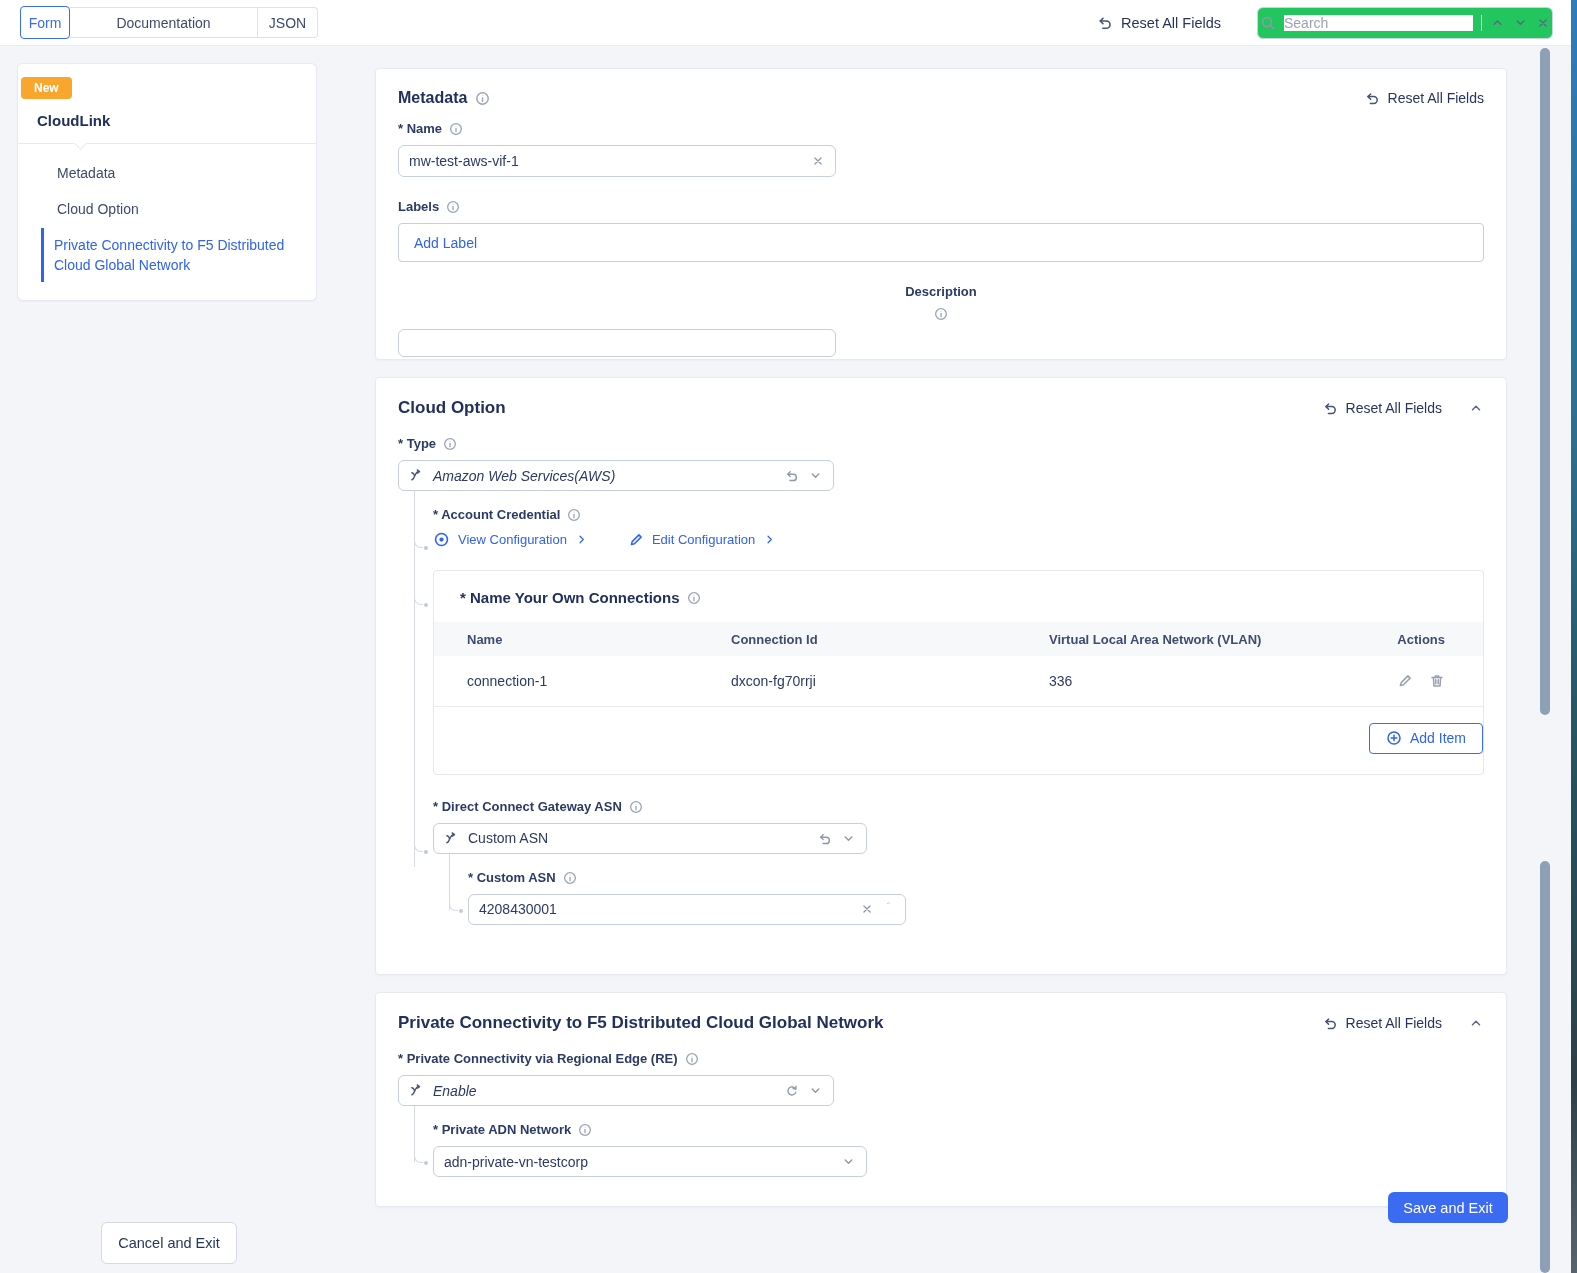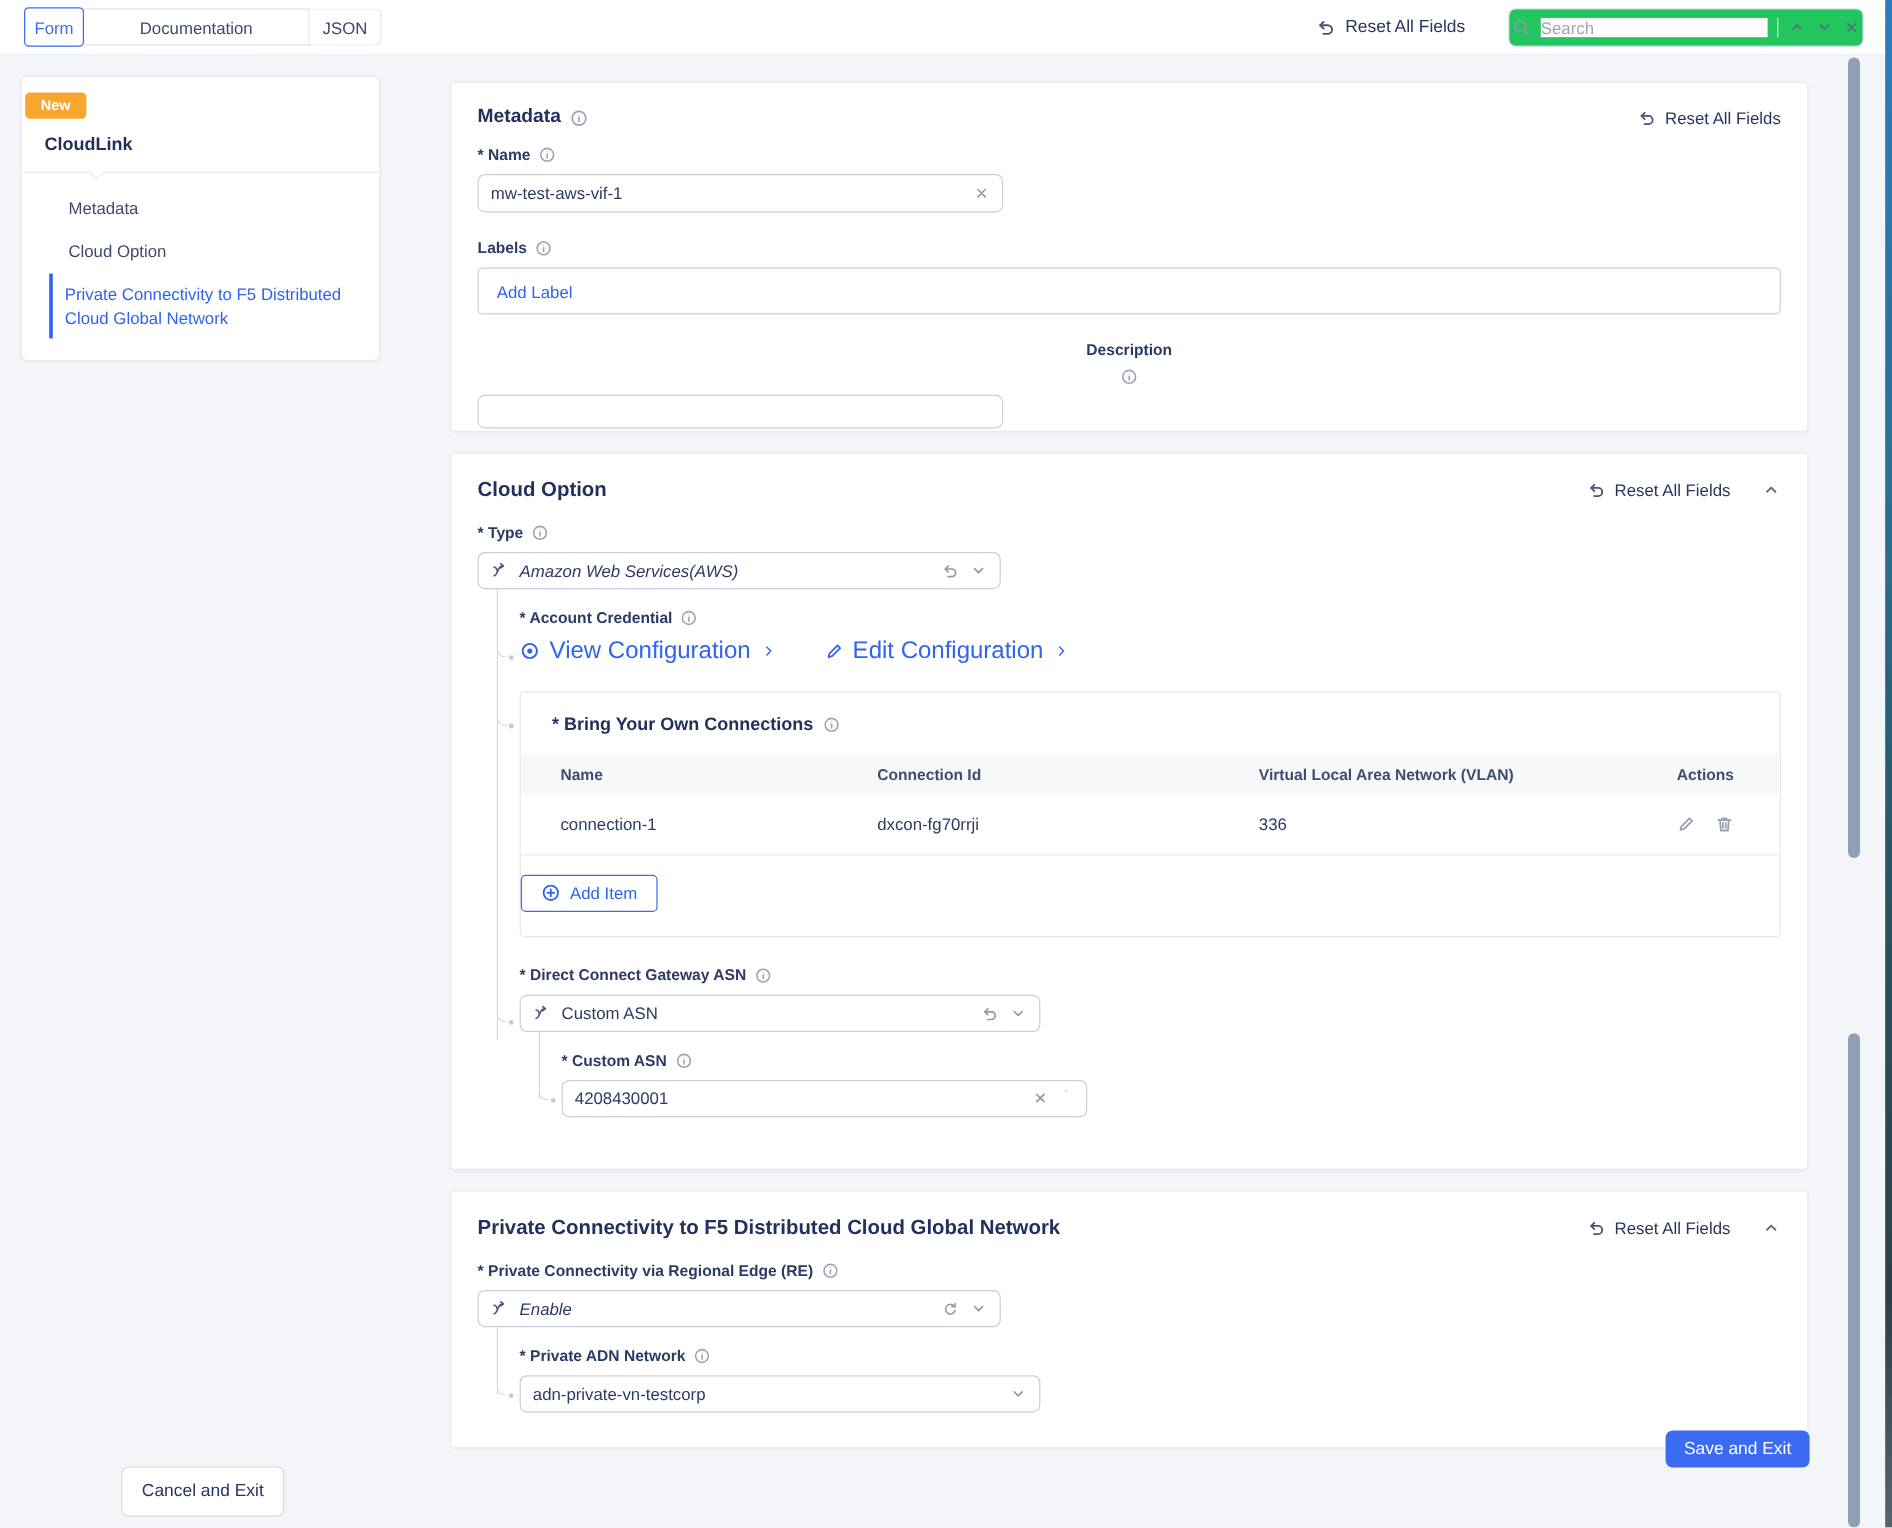--- a/index.html
+++ b/index.html
@@ -117,21 +117,21 @@
   }
   .dropdown .val { flex:1; }
   .dd-left { color:#4a5878; flex:none; }
 
   .labels-box {
     border:1px solid #c8cfdc; border-radius:4px; height:39px;
     display:flex; align-items:center; padding:0 15px; cursor:text;
   }
   .add-label { color:#2f63f0; font-size:14px; cursor:pointer; }
 
-  .link { display:flex; align-items:center; gap:8px; color:#2f63f0; font-size:20px; cursor:pointer;text-align:right; }
+  .link { display:flex; align-items:center; gap:8px; color:#2f63f0; font-size:13px; cursor:pointer;text-align:right; }
 
   
   .children { position:relative; margin-left:35px; margin-top:16px; }
   .vline { position:absolute; left:-19px; width:0; border-left:1px solid #d5dbe5; }
   .elbow {
     position:absolute; left:-19px; width:9px; height:9px;
     border-left:1px solid #d5dbe5; border-bottom:1px solid #d5dbe5;
     border-bottom-left-radius:7px;
   }
   .elbow::after {
@@ -150,21 +150,21 @@
     background:#f7f8fa; font-size:13px; font-weight:bold; color:#3f4c70;
     text-align:left; height:34px; padding:0;
   }
   table.byoc td { height:50px; border-bottom:1px solid #e8ebf1; color:#2c3a66; }
   .col-name { width:297px; padding-left:33px !important; }
   .col-cid  { width:318px; }
   .col-vlan { width:326px; }
   .col-act  { text-align:right !important; padding-right:38px !important; }
   .row-actions { display:flex; gap:16px; justify-content:flex-end; color:#98a1b0; }
   .row-actions .ic { cursor:pointer; }
-  .additem-wrap { display:flex; justify-content:flex-start; padding:16px 0 20px; }
+  .additem-wrap { display:flex; justify-content:flex-end; padding:16px 0 20px; }
   .additem {
     display:flex; align-items:center; gap:8px;
     border:1px solid #3b6bf2; color:#2f63f0; background:#fff;
     border-radius:4px; height:31px; padding:0 16px; font-size:14px; cursor:pointer;
     font-family:"Liberation Sans", sans-serif;
   }
 
   
   .w436 { width:436px;font-style:italic; } .w438 { width:438px; } .w434 { width:434px; }
   .mt8 { margin-top:8px; } .mt14 { margin-top:14px; } .mt18 { margin-top:18px; } .mt24 { margin-top:24px; }
@@ -430,21 +430,21 @@
           </svg>
         <span>Edit Configuration</span>
         <svg class="ic" width="13" height="13">
             <use href="#i-chev-right"></use>
           </svg>
       </div>
     </div>
 
     <div class="panel">
       <div class="panel-title">
-        <span>* Bring Your Own Connections</span>
+        <span>* Name Your Own Connections</span>
         <svg class="ic info" width="14" height="14">
             <use href="#i-info"></use>
           </svg>
       </div>
       <table class="byoc">
         <thead>
           <tr>
             <th class="col-name">Name</th>
             <th class="col-cid">Connection Id</th>
             <th class="col-vlan">Virtual Local Area Network (VLAN)</th>

